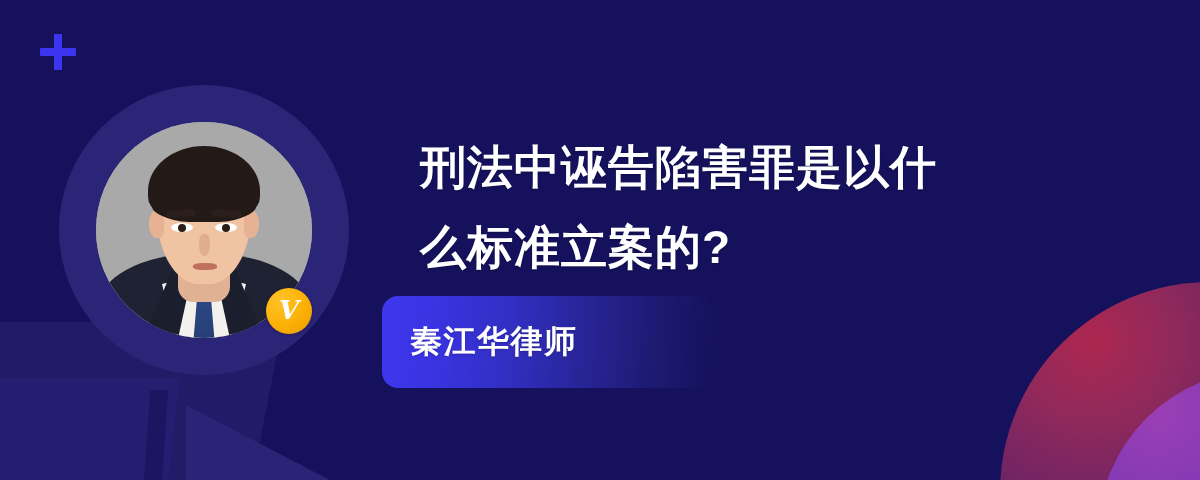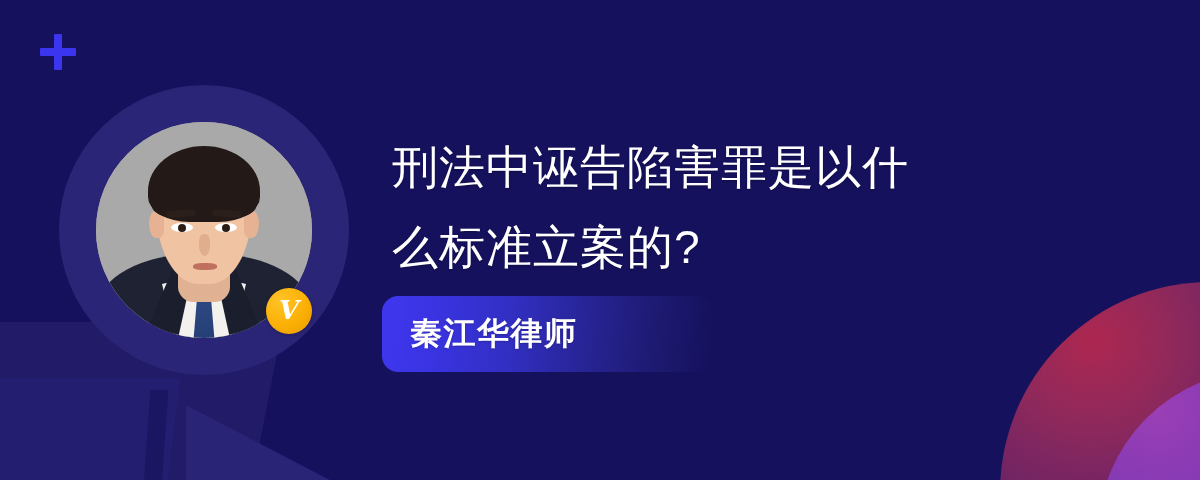--- a/index.html
+++ b/index.html
@@ -167,31 +167,32 @@
     transform:translateY(-1px);
   }
 
   
   .content {
     position:absolute; left:392px; top:127px; width:700px;
   }
   .headline {
     color:#ffffff;
     font-size:46px;
-    font-weight:400;
+    font-weight:700;
     line-height:80px;
     letter-spacing:1px;
     white-space:pre-line;
     text-shadow:0 1px 2px rgba(0,0,0,.25);
+    margin-left:28px;
   }
 
   
   .name-pill {
     position:absolute; left:382px; top:296px;
-    width:330px; height:76px;
+    width:330px; height:92px;
     border-radius:16px;
     background:linear-gradient(95deg, #3f37ee 0%, #3a34e4 14%, #322fc4 38%, #272495 62%, #1d1a72 82%, rgba(21,17,92,0) 100%);
     display:flex; align-items:center;
   }
   .name-pill .name-text {
     color:#ffffff;
     font-size:32px;
     font-weight:700;
     letter-spacing:1.5px;
     margin-left:28px;

